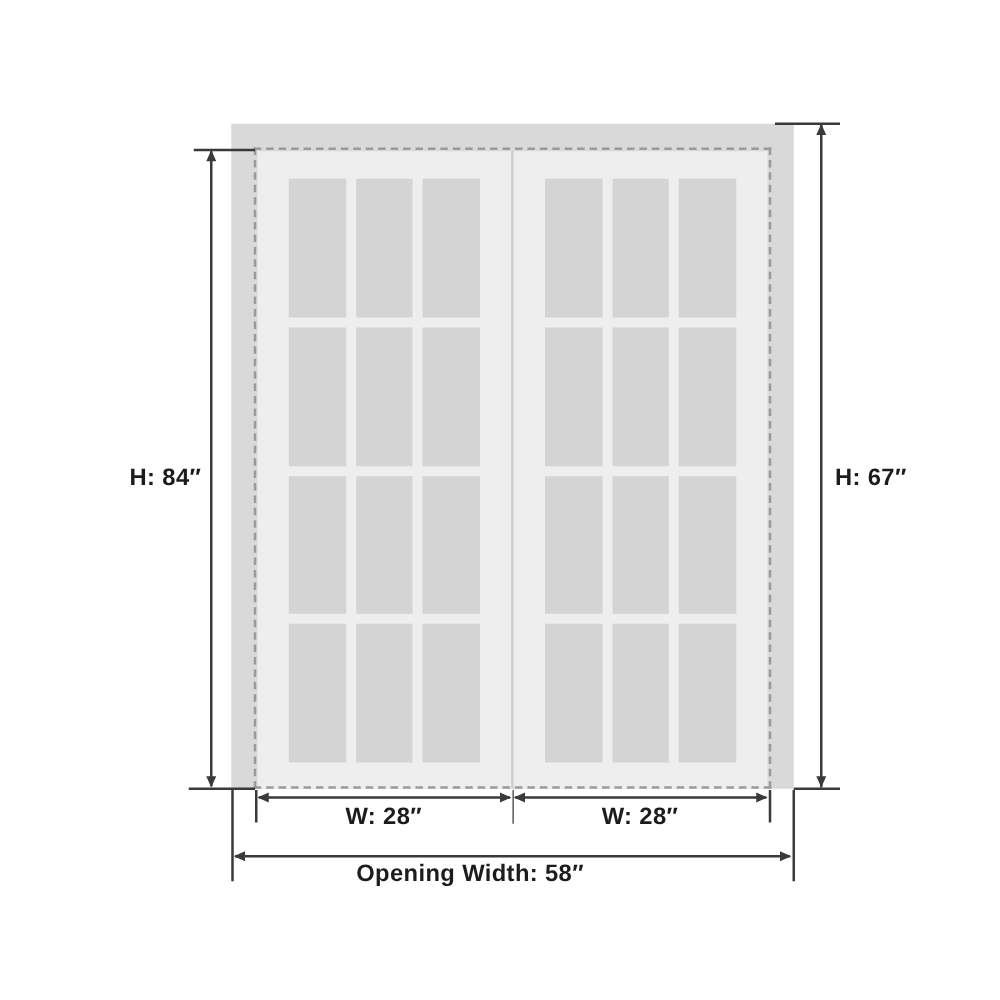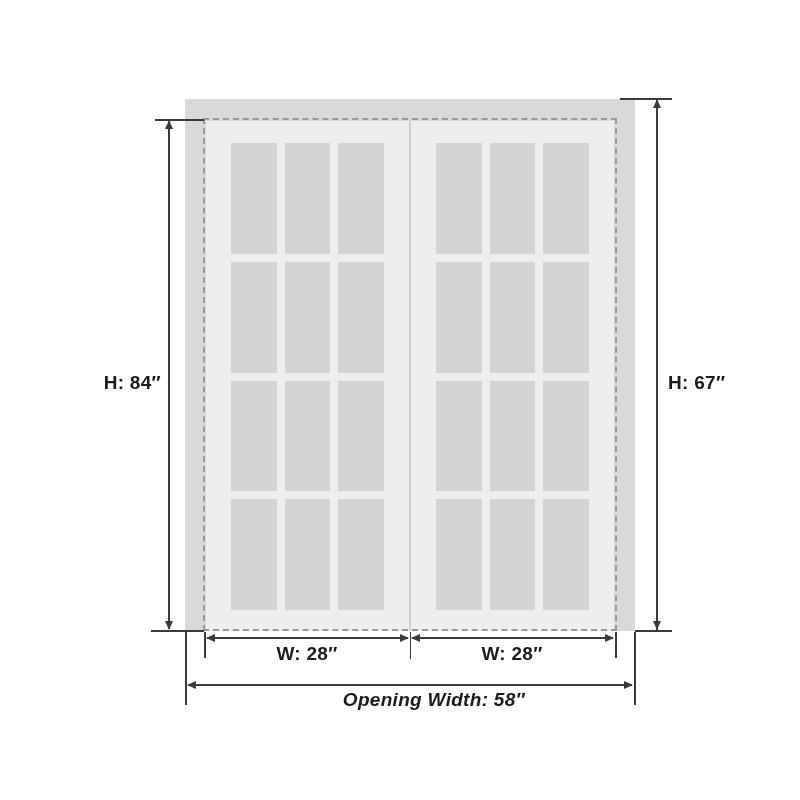--- a/index.html
+++ b/index.html
@@ -85,21 +85,21 @@
   .wr-arr-l { left: 411px; top: 634px; }
   .wr-arr-r { left: 605px; top: 634px; }
   .wr-label { left: 437px; top: 643px; width: 150px; text-align: center; }
 
   
   .ow-ext-l { left: 185px; top: 632px; width: 1.5px; height: 73px; }
   .ow-ext-r { left: 634px; top: 632px; width: 1.5px; height: 73px; }
   .ow-line  { left: 188px; top: 684px; width: 444px; height: 1.5px; }
   .ow-arr-l { left: 187px; top: 681px; }
   .ow-arr-r { left: 624px; top: 681px; }
-  .ow-label { left: 275px; top: 689px; width: 250px; text-align: right; font-style: italic; }
+  .ow-label { left: 285px; top: 689px; width: 250px; text-align: left; }
 </style>
 </head>
 <body>
 
 <div class="stage">
 
   <div class="abs frame"></div>
 
   <div class="abs doors">
     <div class="leaf">

